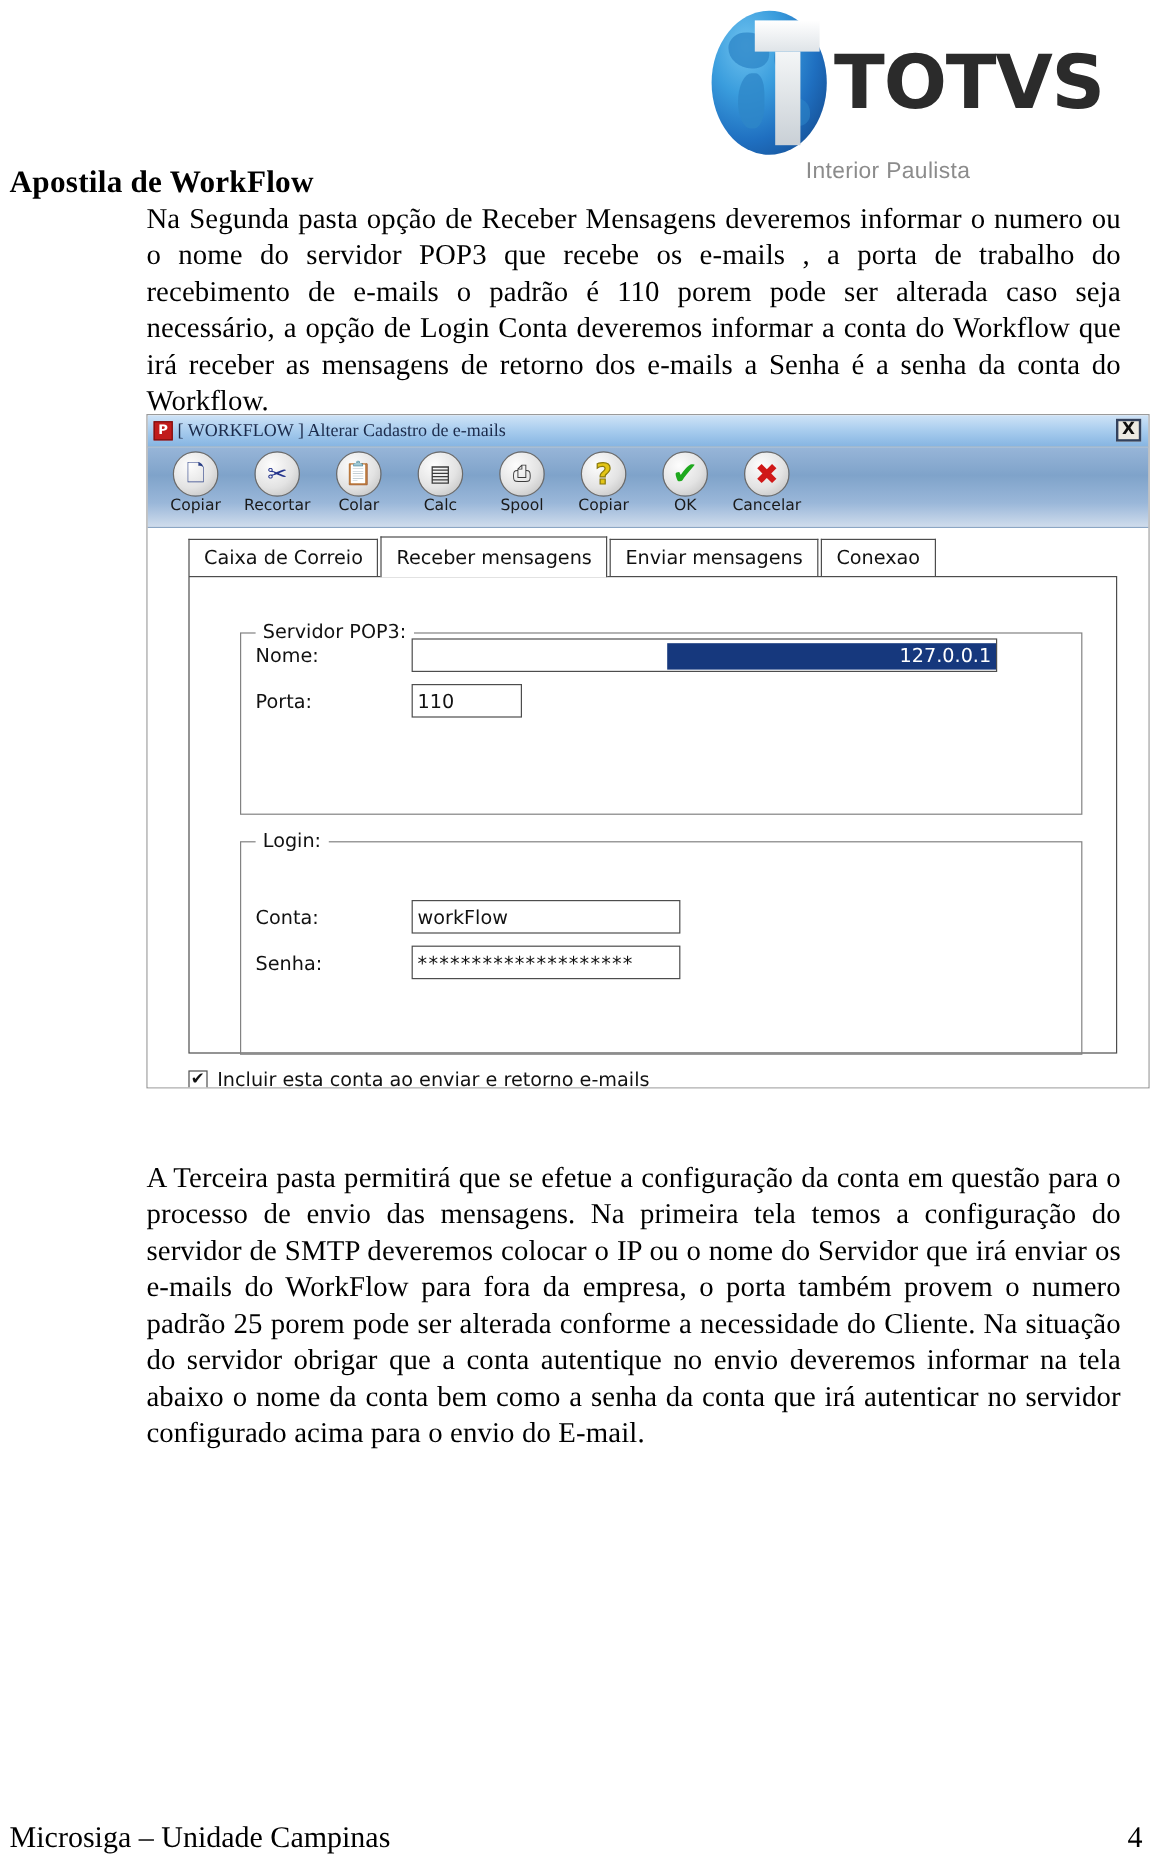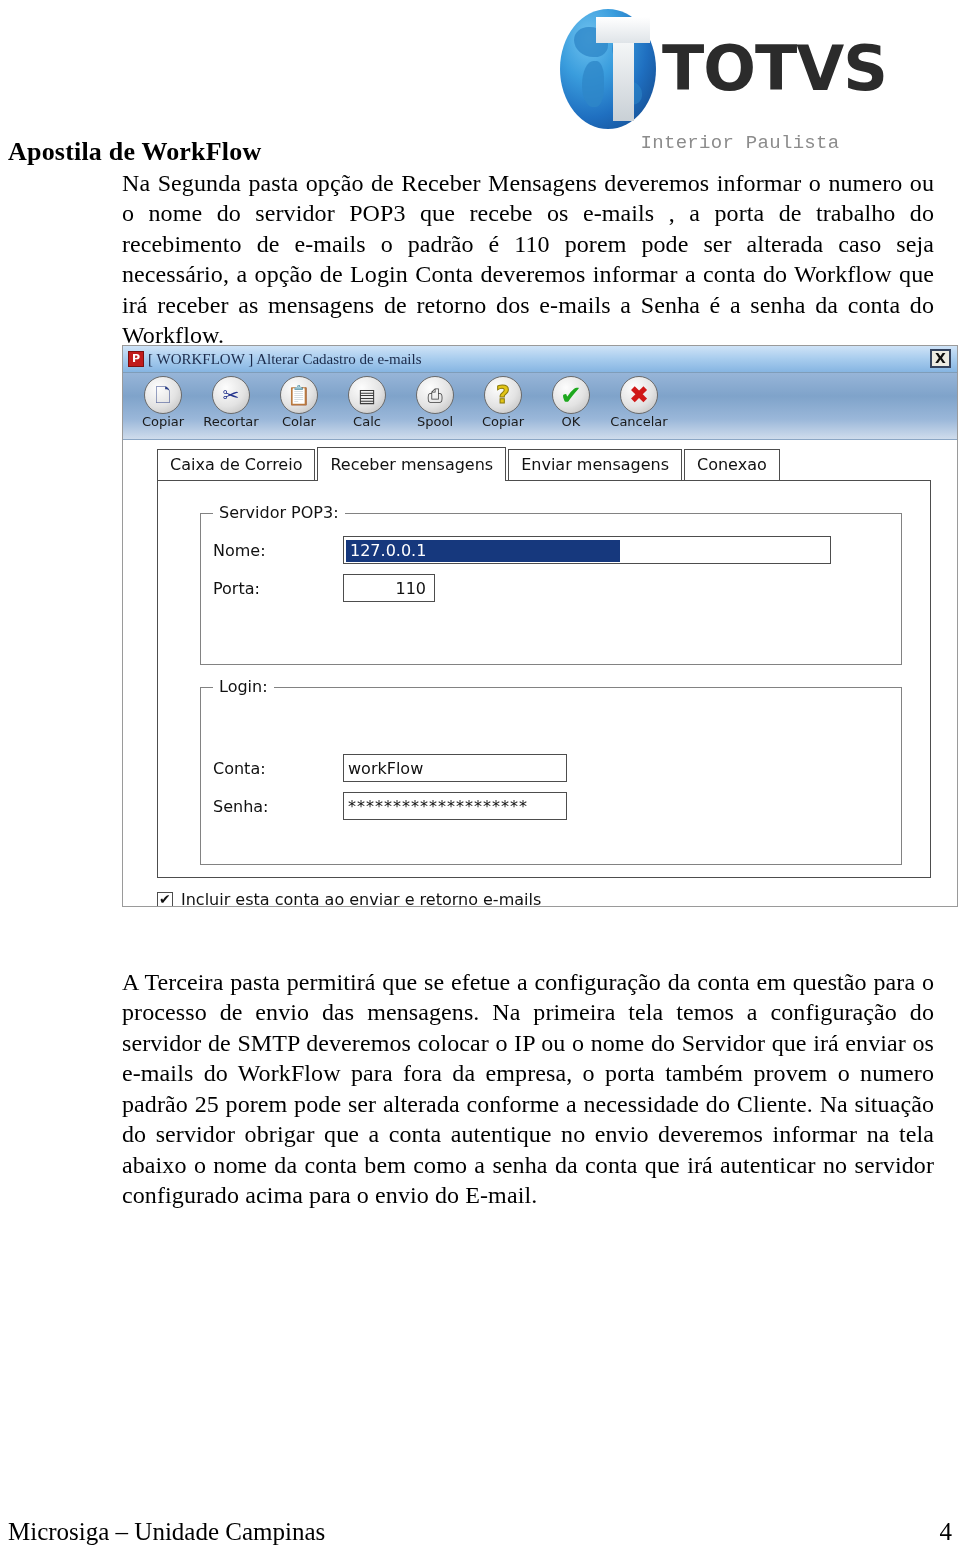--- a/index.html
+++ b/index.html
@@ -21,20 +21,21 @@
     position: absolute;
     left: 560px;
     top: 8px;
     width: 360px;
     height: 150px;
   }
   .logo-row {
     display: flex;
     align-items: center;
     height: 122px;
+    justify-content: flex-end;
   }
   .globe {
     width: 96px;
     height: 120px;
     position: relative;
     flex: none;
   }
   .globe-ellipse {
     position: absolute;
     left: 0; top: 0;
@@ -76,21 +77,21 @@
   .logo-word {
     font-family: "DejaVu Sans", sans-serif;
     font-weight: bold;
     font-size: 62px;
     letter-spacing: -1px;
     color: #2b2b2b;
     margin-left: 6px;
     line-height: 1;
   }
   .logo-sub {
-    font-family: Liberation Mono, monospace;
+    font-family: Liberation Sans, sans-serif;
     font-size: 19px;
     color: #8c8c8c;
     text-align: center;
     margin-top: 2px;
     letter-spacing: .3px;
   }
 
   
   .doc-title {
     position: absolute;
@@ -276,22 +277,22 @@
     box-sizing: border-box;
     position: relative;
     background: #ffffff;
     padding: 16px 18px 0 18px;
   }
 
   
   .group {
     border: 1px solid #828282;
     position: relative;
-    margin: 16px 10px 0 24px;
-    padding: 22px 0 0 0;
+    margin: 30px 10px 0 24px;
+    padding: 4px 0 0 0;
     box-sizing: border-box;
   }
   .group-title {
     position: absolute;
     top: -11px;
     left: 12px;
     background: #ffffff;
     padding: 0 6px;
     font-size: 16px;
     color: #111111;
@@ -315,34 +316,34 @@
     background: #ffffff;
     height: 28px;
     line-height: 28px;
     font-size: 16px;
     padding: 0 4px;
     box-sizing: border-box;
     color: #111111;
     white-space: nowrap;
     overflow: hidden;
   }
-  .tb-nome { width: 488px; position: relative; padding: 0; }
+  .tb-nome { width: 488px; position: relative; padding: 0; text-align: right; }
   .tb-nome-sel {
     display: inline-block;
     background: #16387d;
     color: #ffffff;
     padding: 0 4px 0 4px;
     height: 22px;
     line-height: 22px;
     margin: 2px 0 0 2px;
     width: 274px;
     box-sizing: border-box;
     font-size: 16px;
   }
-  .tb-porta { width: 92px; text-align: right; padding-right: 8px; }
+  .tb-porta { width: 92px; padding-right: 8px; }
   .tb-conta { width: 224px; }
   .tb-senha { width: 224px; letter-spacing: 1px; }
 
   .row-gap { height: 10px; }
   .pop3-pad { height: 20px; }
 
   .checkrow {
     display: flex;
     align-items: center;
     margin-left: 22px;

